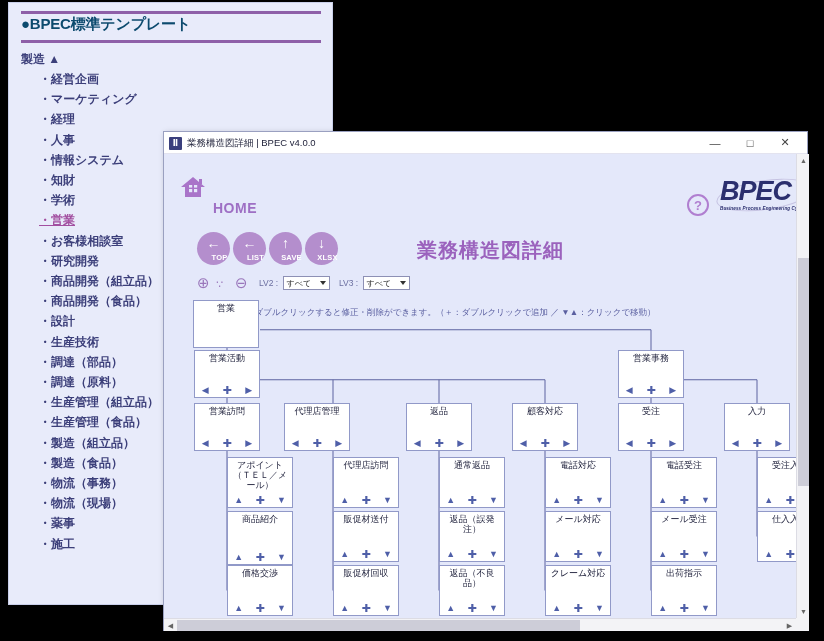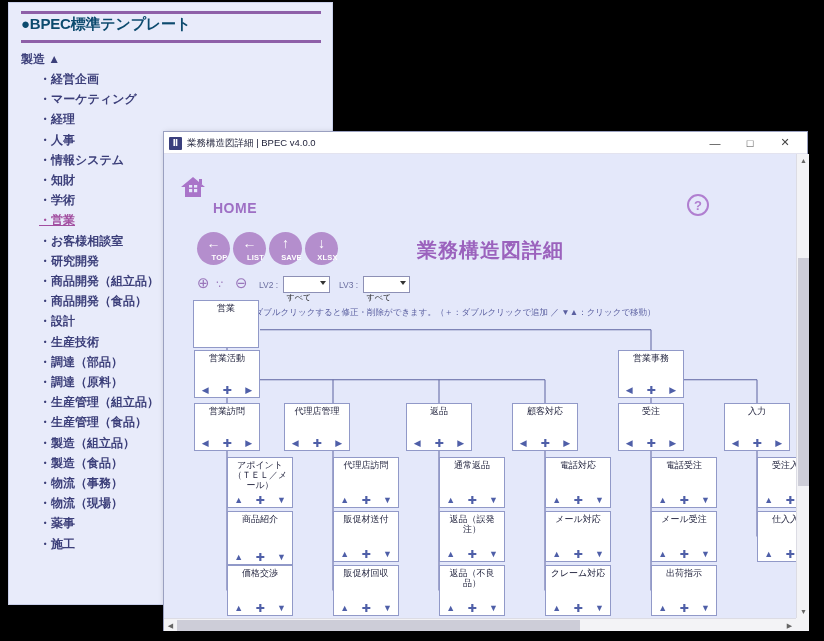--- a/index.html
+++ b/index.html
@@ -140,21 +140,21 @@
   #zoom-reset { left: 52px; top: 122px; font-size: 11px; }
   #zoom-out { left: 71px; }
 
   .lvgroup { position: absolute; top: 122px; font-size: 8.5px; color: #6b6fa0; }
   #lv2grp { left: 95px; } #lv3grp { left: 175px; }
   .lvgroup .lbl { display: inline-block; vertical-align: middle; }
   .lvsel {
     display: inline-block; vertical-align: middle;
     width: 47px; height: 14px; background: #fff;
     border: 1px solid #8d90b5; font-size: 8px; color: #222;
-    margin-left: 2px; position: relative; padding: 15px 0 0 3px; cursor: pointer;
+    margin-left: 2px; position: relative; padding: 1px 0 0 3px; cursor: pointer;
   }
   .lvsel .caret {
     position: absolute; right: 3px; top: 4px;
     border-left: 3px solid transparent; border-right: 3px solid transparent;
     border-top: 4px solid #333;
   }
 
   #main-title {
     position: absolute; left: 253px; top: 83px;
     font-size: 20px; font-weight: bold; color: #9b62bd;
@@ -276,20 +276,25 @@
           <rect x="9" y="13" width="3.2" height="3.2" fill="#e4e8fa"></rect>
           <rect x="14" y="13" width="3.2" height="3.2" fill="#e4e8fa"></rect>
           <rect x="9" y="9" width="3.2" height="2.6" fill="#e4e8fa"></rect>
           <rect x="14" y="9" width="3.2" height="2.6" fill="#e4e8fa"></rect>
         </svg>
         <div class="label">HOME</div>
       </div>
 
       <div id="help-btn">?</div>
 
+      <div id="bpec-logo">
+        <div class="swoosh"></div>
+        <div class="wordmark">BPEC</div>
+        <div class="tag">Business Process Engineering Cycle</div>
+      </div>
 
       <div class="circ" id="c-top">
         <div class="arrow">←</div>
         <div class="cap">TOP</div>
       </div>
       <div class="circ" id="c-list">
         <div class="arrow">←</div>
         <div class="cap">LIST</div>
       </div>
       <div class="circ" id="c-save">

